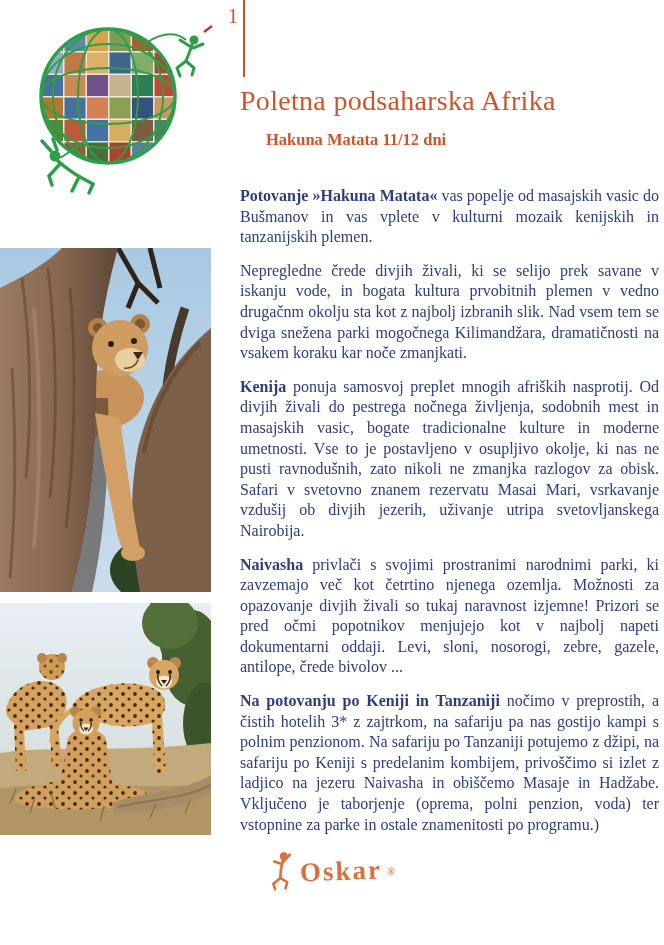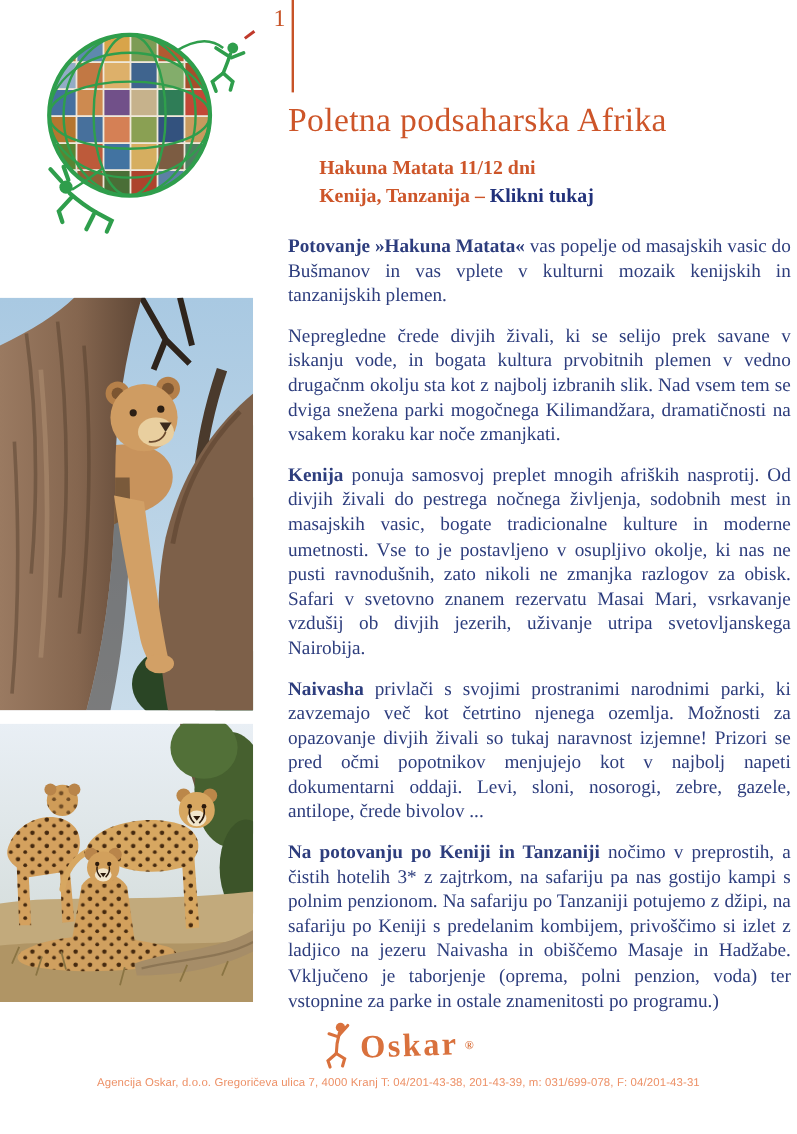--- a/index.html
+++ b/index.html
@@ -14,21 +14,21 @@
   .globe svg{display:block;width:100%;height:100%;}
 
   .title{position:absolute;left:240px;top:85px;margin:0;font-size:28px;font-weight:400;
          color:#cd5529;letter-spacing:.3px;white-space:nowrap;}
   .subtitle{position:absolute;left:240px;top:128px;font-size:16.5px;line-height:23px;
             font-weight:bold;color:#cd5529;white-space:nowrap;margin-left:26px;}
   .subtitle .link{color:#21317a;text-decoration:none;cursor:pointer;}
 
   .content{position:absolute;left:240px;top:186px;width:419px;color:#2d3d7d;
            font-size:16px;line-height:20.6px;text-align:justify;}
-  .content p{margin:10px 0 13px 0;}
+  .content p{margin:0 0 13px 0;}
   .content b{font-weight:bold;}
 
   .photo{position:absolute;left:0;overflow:hidden;}
   .photo svg{display:block;width:100%;height:100%;}
   .photo-lion{top:248px;width:211px;height:344px;}
   .photo-cheetah{top:603px;width:211px;height:232px;}
 
   .footer{position:absolute;left:0;top:846px;width:664px;text-align:center;}
   .flogo{display:flex;align-items:center;justify-content:center;height:50px;gap:5px;}
   .flogo svg{display:block;}
@@ -121,21 +121,20 @@
         <path d="M52,159 L65,166 L61,175"></path>
         <path d="M50,161 L44,173"></path>
       </g>
     </svg>
   </div>
 
   <h1 class="title">Poletna podsaharska Afrika</h1>
 
   <div class="subtitle">
     <div>Hakuna Matata 11/12 dni</div>
-    <div><span>Kenija, Tanzanija – </span><a class="link">Klikni tukaj</a></div>
   </div>
 
   <div class="content">
     <p><b>Potovanje »Hakuna Matata«</b><span> vas popelje od masajskih vasic do Bušmanov in vas vplete v kulturni mozaik kenijskih in tanzanijskih plemen.</span></p>
     <p><b></b><span>Nepregledne črede divjih živali, ki se selijo prek savane v iskanju vode, in bogata kultura prvobitnih plemen v vedno drugačnm okolju sta kot z najbolj izbranih slik. Nad vsem tem se dviga snežena parki mogočnega Kilimandžara, dramatičnosti na vsakem koraku kar noče zmanjkati.</span></p>
     <p><b>Kenija</b><span> ponuja samosvoj preplet mnogih afriških nasprotij. Od divjih živali do pestrega nočnega življenja, sodobnih mest in masajskih vasic, bogate tradicionalne kulture in moderne umetnosti. Vse to je postavljeno v osupljivo okolje, ki nas ne pusti ravnodušnih, zato nikoli ne zmanjka razlogov za obisk. Safari v svetovno znanem rezervatu Masai Mari, vsrkavanje vzdušij ob divjih jezerih, uživanje utripa svetovljanskega Nairobija.</span></p>
     <p><b>Naivasha</b><span> privlači s svojimi prostranimi narodnimi parki, ki zavzemajo več kot četrtino njenega ozemlja. Možnosti za opazovanje divjih živali so tukaj naravnost izjemne! Prizori se pred očmi popotnikov menjujejo kot v najbolj napeti dokumentarni oddaji. Levi, sloni, nosorogi, zebre, gazele, antilope, črede bivolov ...</span></p>
     <p><b>Na potovanju po Keniji in Tanzaniji</b><span> nočimo v preprostih, a čistih hotelih 3* z zajtrkom, na safariju pa nas gostijo kampi s polnim penzionom. Na safariju po Tanzaniji potujemo z džipi, na safariju po Keniji s predelanim kombijem, privoščimo si izlet z ladjico na jezeru Naivasha in obiščemo Masaje in Hadžabe. Vključeno je taborjenje (oprema, polni penzion, voda) ter vstopnine za parke in ostale znamenitosti po programu.)</span></p>
   </div>
 
@@ -253,17 +252,16 @@
           <path d="M16,13 L24,4"></path>
           <path d="M15,15 L6,12"></path>
           <path d="M13,31 L5,38 L7,44"></path>
           <path d="M13,31 L21,36 L19,43"></path>
         </g>
       </svg>
       <span class="oskar-word">Oskar</span>
         <span class="oskar-reg">®</span>
     </div>
     <div class="ftext">
-      <div>Agencija Oskar, d.o.o. Gregoričeva ulica 7, 4000 Kranj T: 04/201-43-38, 201-43-39, m: 031/699-078, F: 04/201-43-31</div>
     </div>
   </div>
 
 </div>
 
 </body></html>

